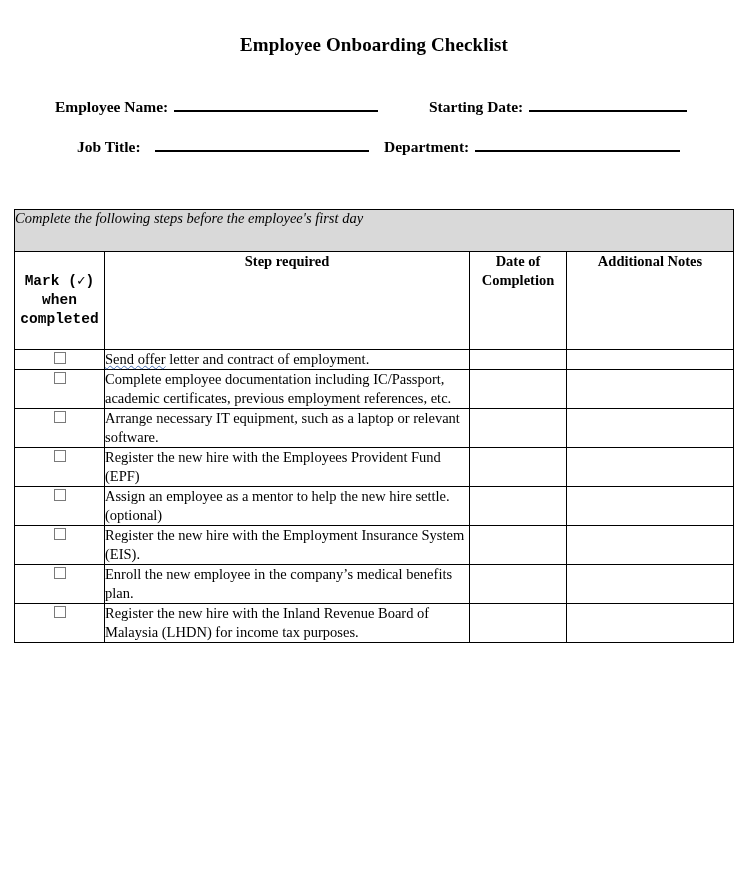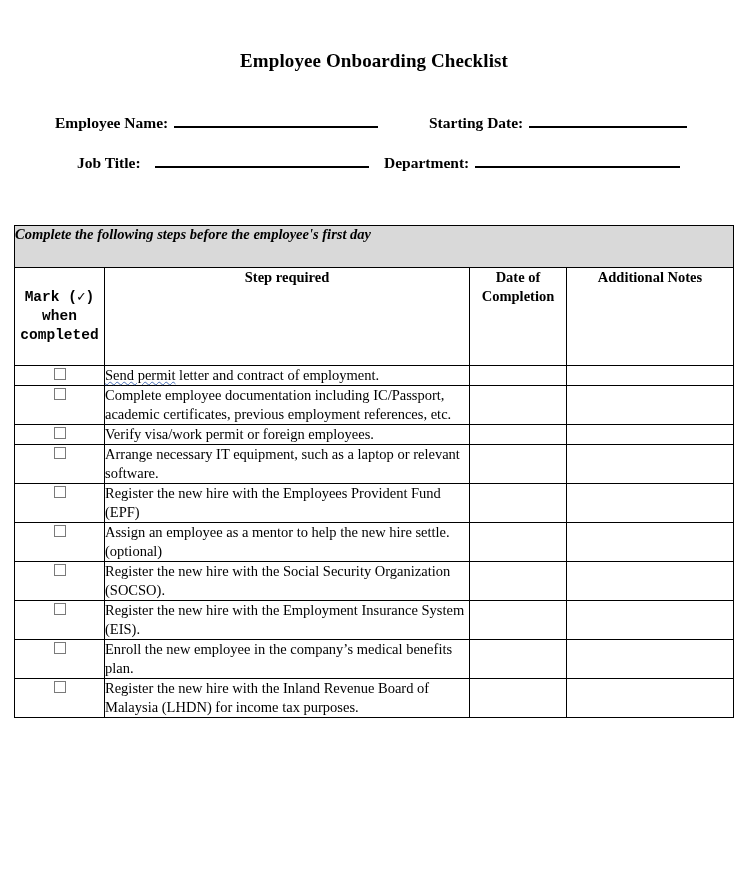--- a/index.html
+++ b/index.html
@@ -12,21 +12,21 @@
     width: 748px;
     height: 888px;
     position: relative;
     font-family: "Liberation Serif", "DejaVu Serif", serif;
     color: #000000;
     overflow: hidden;
   }
 
   .page {
     position: absolute;
-    top: 16px; left: 0;
+    top: 0; left: 0;
     width: 748px;
     height: 680px;
   }
 
   
   .doc-title {
     position: absolute;
     top: 34px;
     left: 0;
     width: 748px;
@@ -81,21 +81,21 @@
     vertical-align: top;
     padding: 0;
   }
 
   .banner-cell {
     background: #d9d9d9;
     height: 42px;
     padding: 11px 0 0 10px;
     font-style: italic;
     font-size: 14.5px;
-    font-weight: bold;
+    font-weight: normal;
     text-align: left;
     vertical-align: top;
   }
 
   .col-mark    { width: 90px; }
   .col-step    { width: 365px; }
   .col-date    { width: 97px; }
   .col-notes   { width: 167px; }
 
   .hdr {
@@ -183,38 +183,32 @@
         <td class="hdr">Step required</td>
         <td class="hdr">
           <span>Date of</span><br>
           <span>Completion</span>
         </td>
         <td class="hdr">Additional Notes</td>
       </tr>
 
       <tr>
         <td class="row-mark"><span class="box"></span></td>
-        <td class="row-step"><span class="squiggle">Send permit</span><span> letter and contract of employment.</span></td>
+        <td class="row-step"><span class="squiggle">Send offer</span><span> letter and contract of employment.</span></td>
         <td class="row-blank"></td>
         <td class="row-blank"></td>
       </tr>
 
       <tr>
         <td class="row-mark"><span class="box"></span></td>
         <td class="row-step">Complete employee documentation including IC/Passport, academic certificates, previous employment references, etc.</td>
         <td class="row-blank"></td>
         <td class="row-blank"></td>
       </tr>
 
-      <tr>
-        <td class="row-mark"><span class="box"></span></td>
-        <td class="row-step">Verify visa/work permit or foreign employees.</td>
-        <td class="row-blank"></td>
-        <td class="row-blank"></td>
-      </tr>
 
       <tr>
         <td class="row-mark"><span class="box"></span></td>
         <td class="row-step">Arrange necessary IT equipment, such as a laptop or relevant software.</td>
         <td class="row-blank"></td>
         <td class="row-blank"></td>
       </tr>
 
       <tr>
         <td class="row-mark"><span class="box"></span></td>
@@ -223,26 +217,20 @@
         <td class="row-blank"></td>
       </tr>
 
       <tr>
         <td class="row-mark"><span class="box"></span></td>
         <td class="row-step">Assign an employee as a mentor to help the new hire settle. (optional)</td>
         <td class="row-blank"></td>
         <td class="row-blank"></td>
       </tr>
 
-      <tr>
-        <td class="row-mark"><span class="box"></span></td>
-        <td class="row-step">Register the new hire with the  Social Security Organization (SOCSO).</td>
-        <td class="row-blank"></td>
-        <td class="row-blank"></td>
-      </tr>
 
       <tr>
         <td class="row-mark"><span class="box"></span></td>
         <td class="row-step">Register the new hire with the Employment Insurance System (EIS).</td>
         <td class="row-blank"></td>
         <td class="row-blank"></td>
       </tr>
 
       <tr>
         <td class="row-mark"><span class="box"></span></td>

